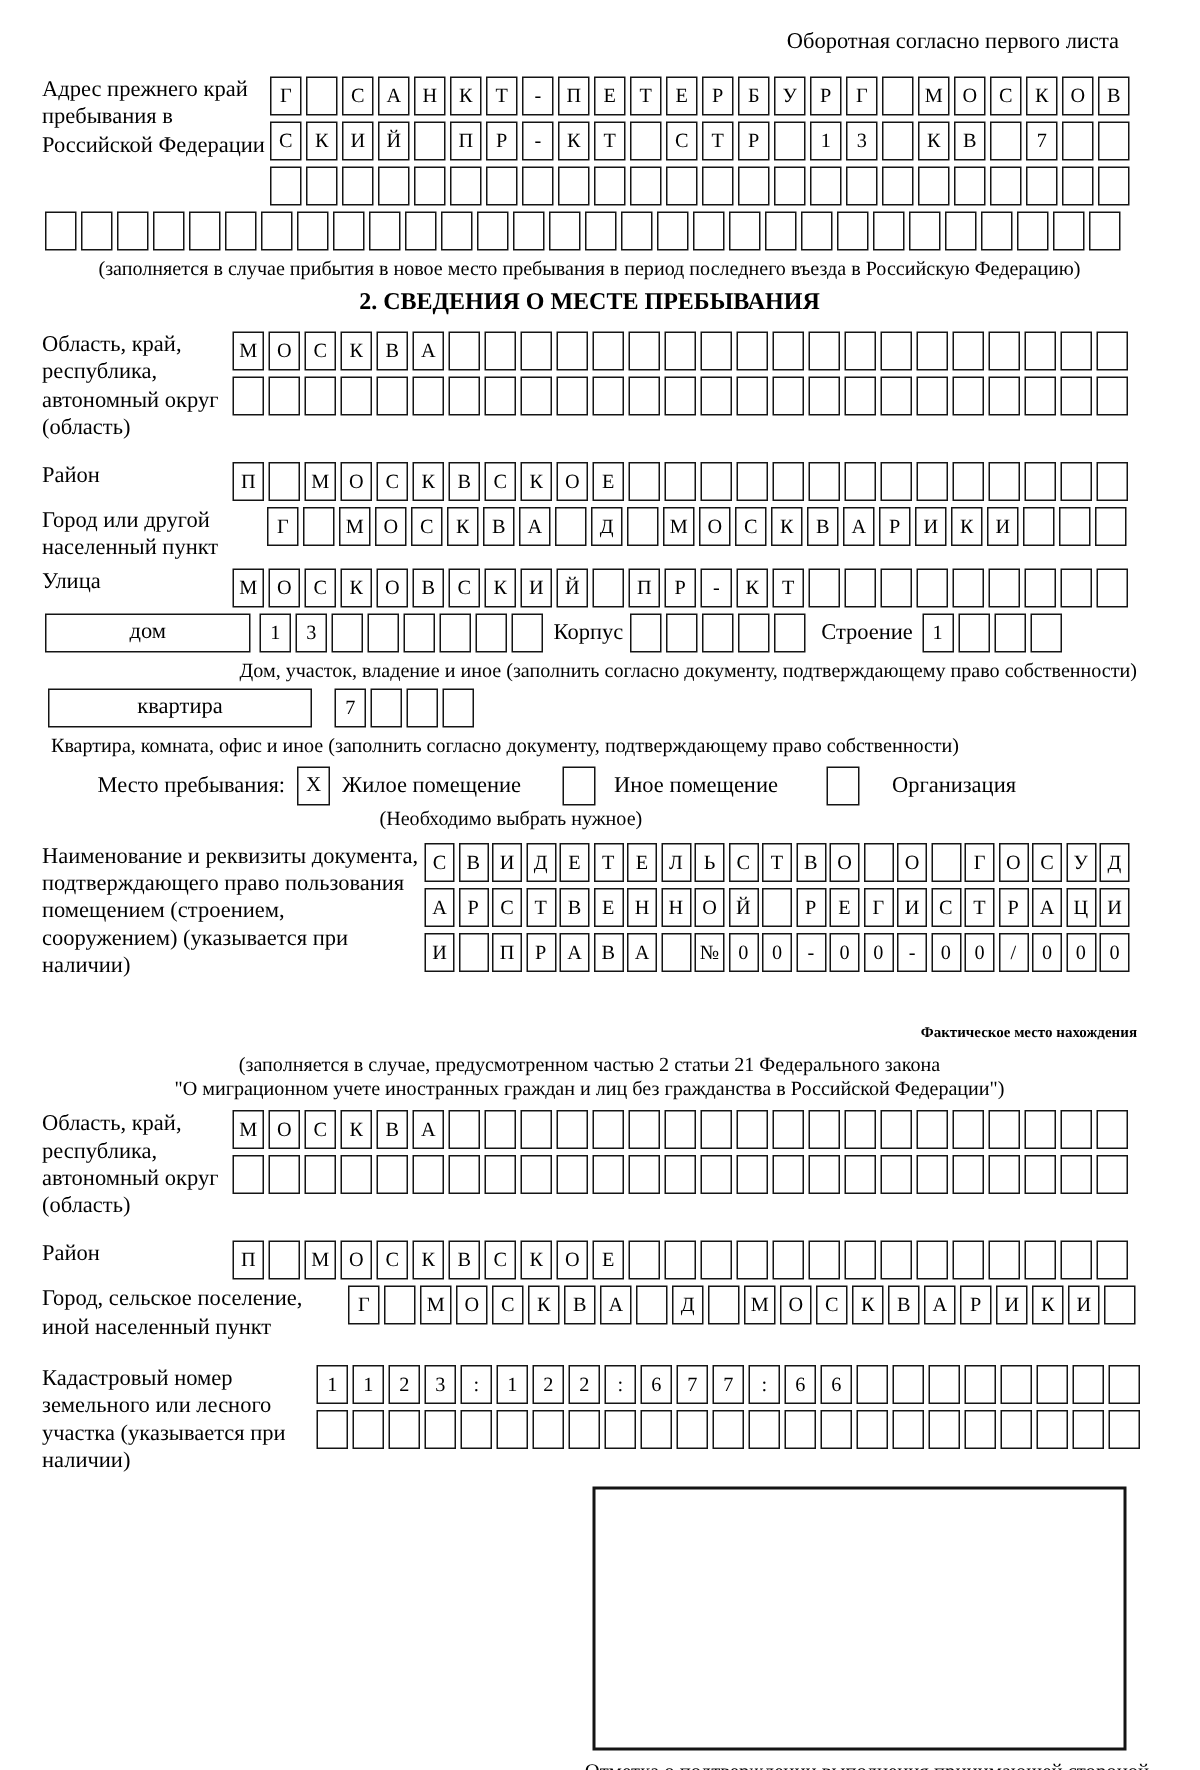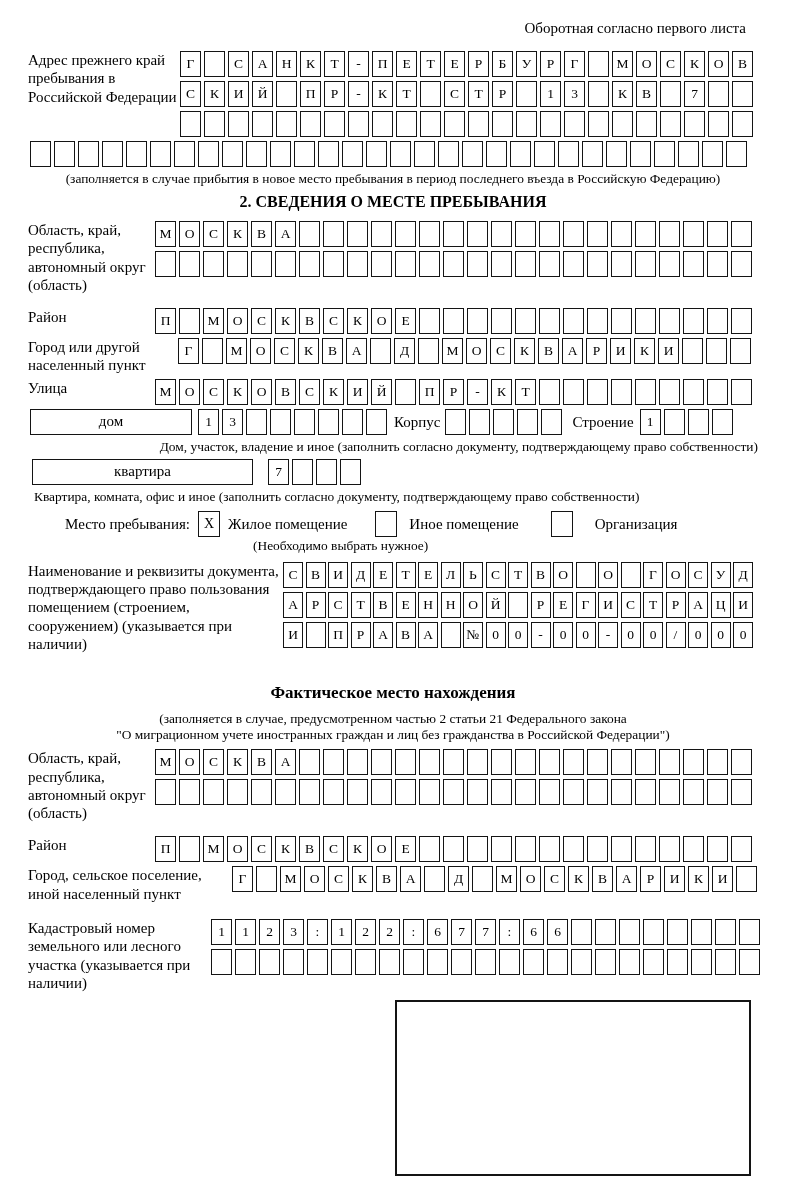--- a/index.html
+++ b/index.html
@@ -298,21 +298,21 @@
         <div class="cell"></div>
         <div class="cell"></div>
         <div class="cell"></div>
         <div class="cell"></div>
         <div class="cell"></div>
         <div class="cell"></div>
       </div>
   </div>
 
   <div class="frow mt4" style="align-items:center;">
-    <div class="wbox" style="width:162px;margin-left:2px;">дом</div>
+    <div class="wbox" style="width:137px;margin-left:2px;">дом</div>
     <div class="cells" style="margin-left:6px;">
         <div class="cell">1</div>
         <div class="cell">3</div>
         <div class="cell"></div>
         <div class="cell"></div>
         <div class="cell"></div>
         <div class="cell"></div>
         <div class="cell"></div>
         <div class="cell"></div>
       </div>
@@ -328,21 +328,21 @@
     <div class="cells" style="margin-left:6px;">
         <div class="cell">1</div>
         <div class="cell"></div>
         <div class="cell"></div>
         <div class="cell"></div>
       </div>
   </div>
   <div class="note" style="text-align:right;margin-left:18px;">Дом, участок, владение и иное (заполнить согласно документу, подтверждающему право собственности)</div>
 
   <div class="frow mt4" style="align-items:center;">
-    <div class="wbox" style="width:221px;margin-left:4px;">квартира</div>
+    <div class="wbox" style="width:176px;margin-left:4px;">квартира</div>
     <div class="cells" style="margin-left:15px;">
         <div class="cell">7</div>
         <div class="cell"></div>
         <div class="cell"></div>
         <div class="cell"></div>
       </div>
   </div>
   <div class="note" style="text-align:left;margin-left:6px;">Квартира, комната, офис и иное (заполнить согласно документу, подтверждающему право собственности)</div>
 
   <div class="frow mt6" style="align-items:center;margin-left:37px;">
@@ -424,21 +424,21 @@
           <div class="cell">0</div>
           <div class="cell">0</div>
           <div class="cell">/</div>
           <div class="cell">0</div>
           <div class="cell">0</div>
           <div class="cell">0</div>
         </div>
     </div>
   </div>
 
-  <div class="sect-title" style="margin-top:30px;font-size:17px;">Фактическое место нахождения</div>
+  <div class="sect-title" style="margin-top:30px;font-size:10px;text-align:right;">Фактическое место нахождения</div>
   <div class="note" style="margin-top:-2px;">(заполняется в случае, предусмотренном частью 2 статьи 21 Федерального закона</div>
   <div class="note" style="margin-top:0;">"О миграционном учете иностранных граждан и лиц без гражданства в Российской Федерации")</div>
 
   <div class="frow mt6">
     <div class="flabel" style="width:127px;">Область, край, республика, автономный округ (область)</div>
     <div class="cellcol">
       <div class="cells">
           <div class="cell">М</div>
           <div class="cell">О</div>
           <div class="cell">С</div>

